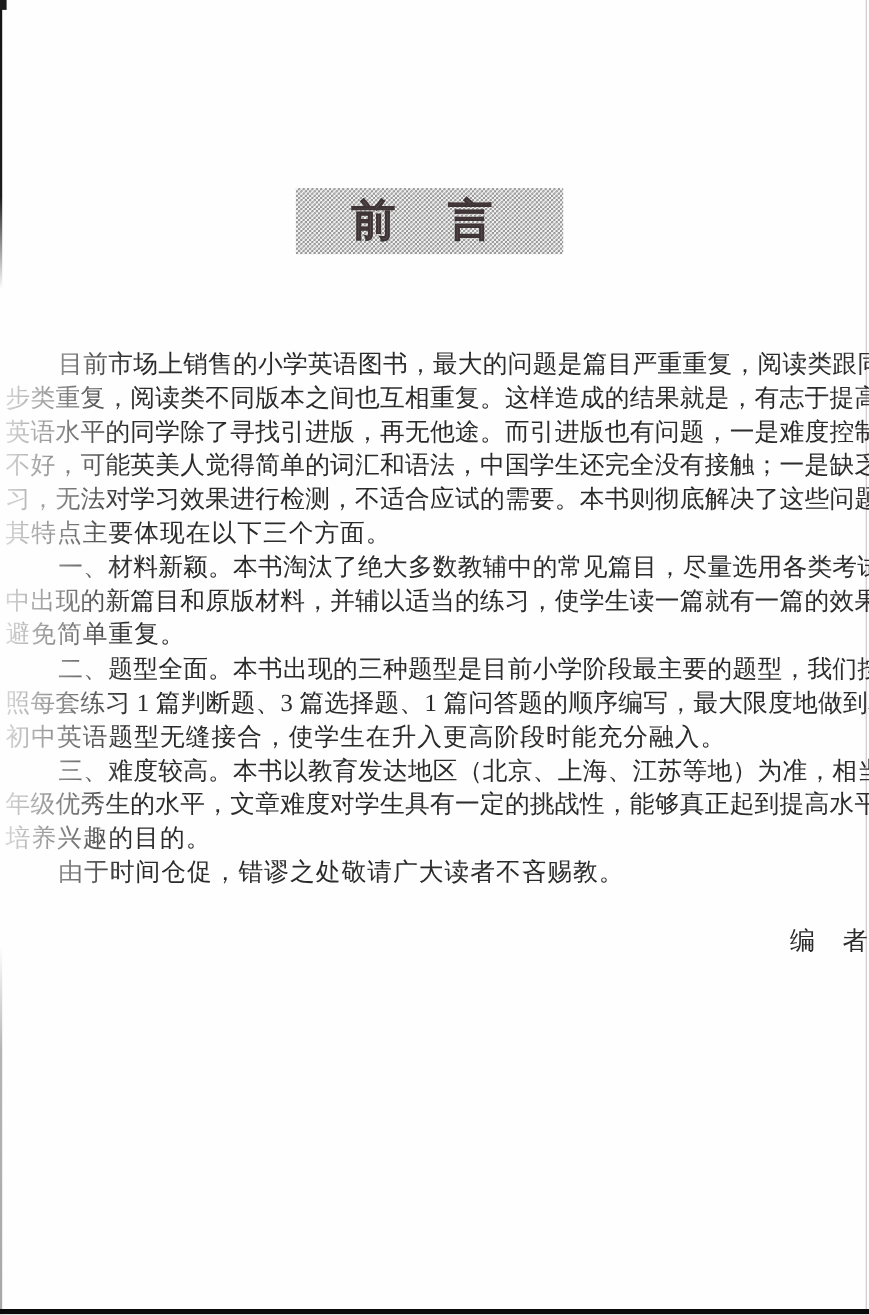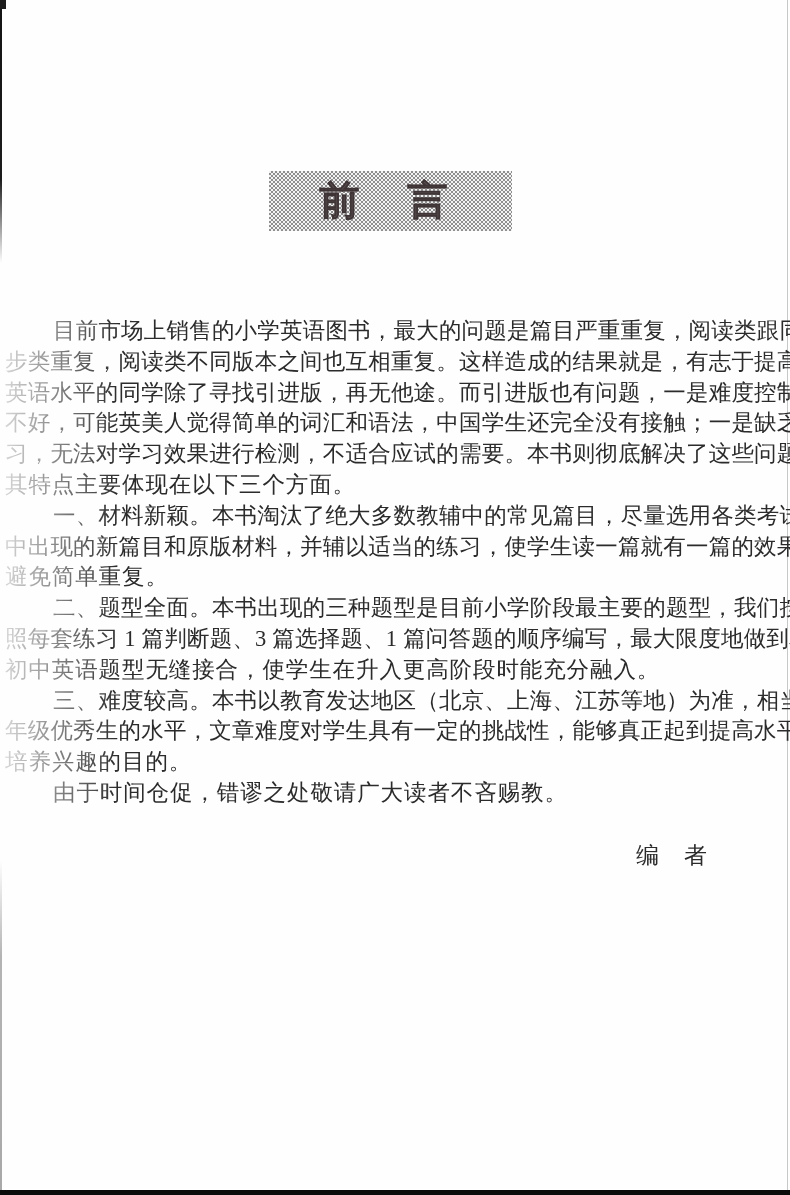--- a/index.html
+++ b/index.html
@@ -73,21 +73,21 @@
     position: absolute; left: 0; top: 308px; width: 118px; height: 505px;
     background: linear-gradient(to right,
       rgba(254,254,254,0.85) 0%,
       rgba(254,254,254,0.5) 40%,
       rgba(254,254,254,0) 100%);
     pointer-events: none;
   }
 
   .signature {
     position: absolute; left: 0; top: 841px; width: 100%;
-    box-sizing: border-box; padding-right: 82px;
+    box-sizing: border-box; 
     text-align: right;
     font-size: 23px; line-height: 30px;
     color: #2b2b2b; letter-spacing: 1px;
   }
 </style>
 </head>
 <body>
 
 <div class="page">
 

